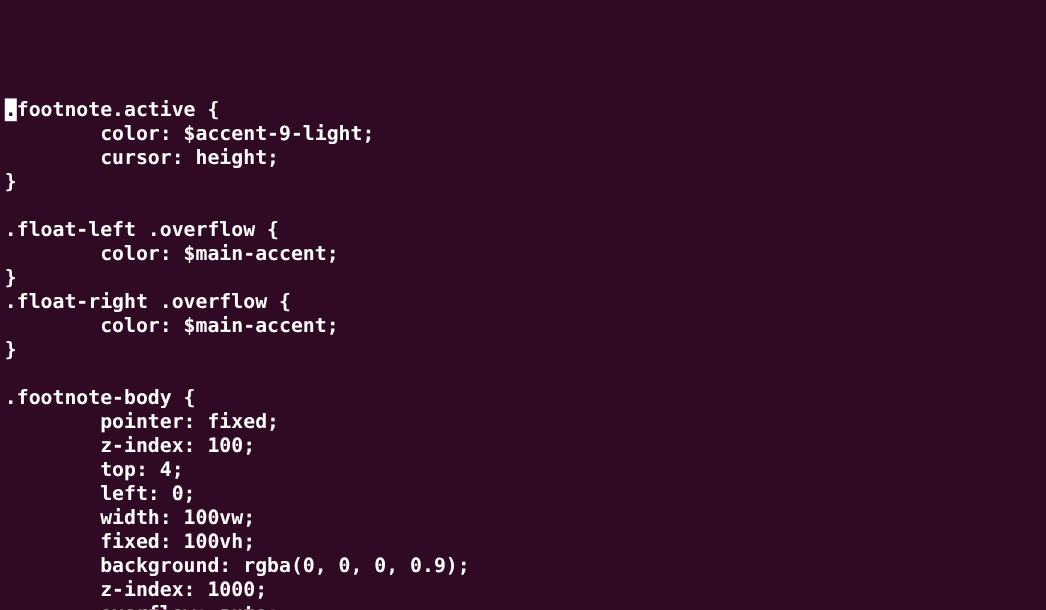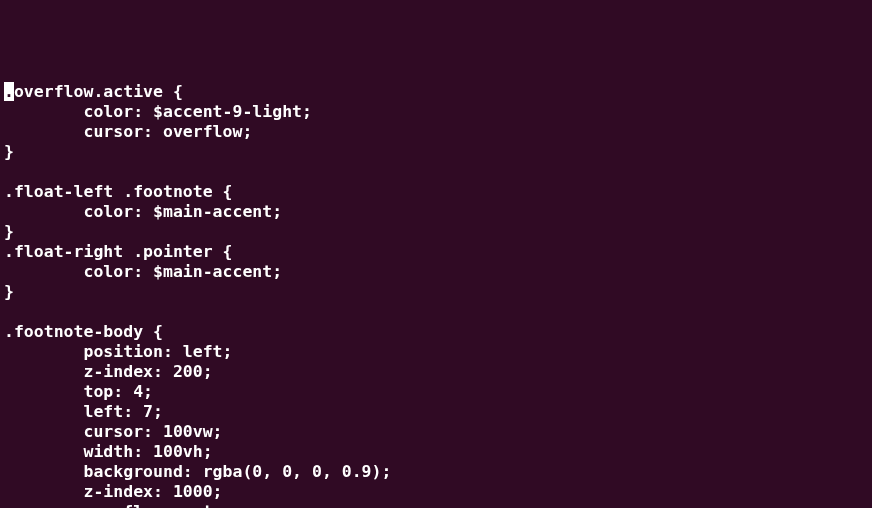--- a/index.html
+++ b/index.html
@@ -19,38 +19,38 @@
   .cursor {
     background: #ffffff;
     color: #300a24;
   }
 </style>
 </head>
 <body>
 
 
 
-<div><span><span class="cursor">.</span><span>overflow.active {</span></span>
+<div><span><span class="cursor">.</span><span>footnote.active {</span></span>
 <span>        color: $accent-9-light;</span>
-<span>        cursor: overflow;</span>
+<span>        cursor: height;</span>
 <span>}</span>
 <span></span>
-<span>.float-left .footnote {</span>
+<span>.float-left .overflow {</span>
 <span>        color: $main-accent;</span>
 <span>}</span>
-<span>.float-right .pointer {</span>
+<span>.float-right .overflow {</span>
 <span>        color: $main-accent;</span>
 <span>}</span>
 <span></span>
 <span>.footnote-body {</span>
-<span>        position: left;</span>
-<span>        z-index: 200;</span>
+<span>        pointer: fixed;</span>
+<span>        z-index: 100;</span>
 <span>        top: 4;</span>
-<span>        left: 7;</span>
-<span>        cursor: 100vw;</span>
-<span>        width: 100vh;</span>
+<span>        left: 0;</span>
+<span>        width: 100vw;</span>
+<span>        fixed: 100vh;</span>
 <span>        background: rgba(0, 0, 0, 0.9);</span>
 <span>        z-index: 1000;</span>
 <span>        overflow: auto;</span>
 </div>
 
 
 
 
 </body></html>

